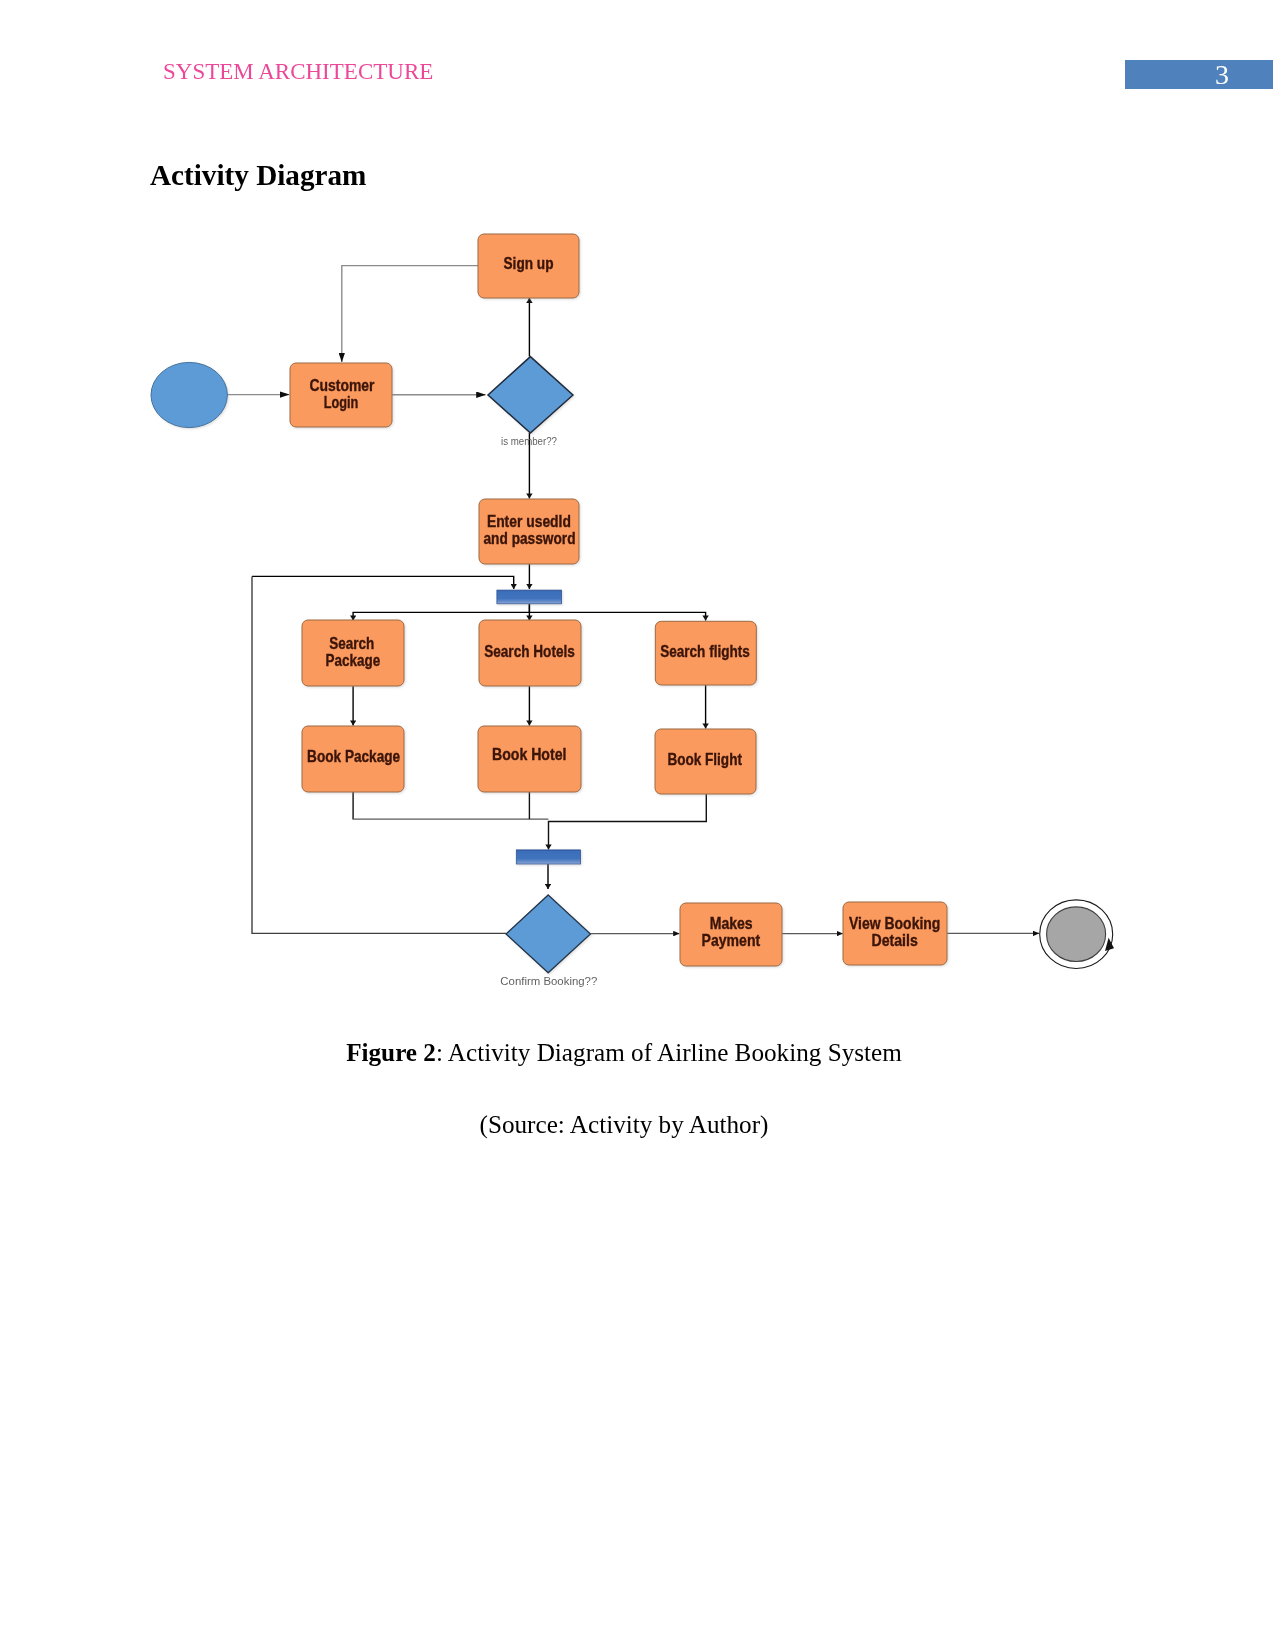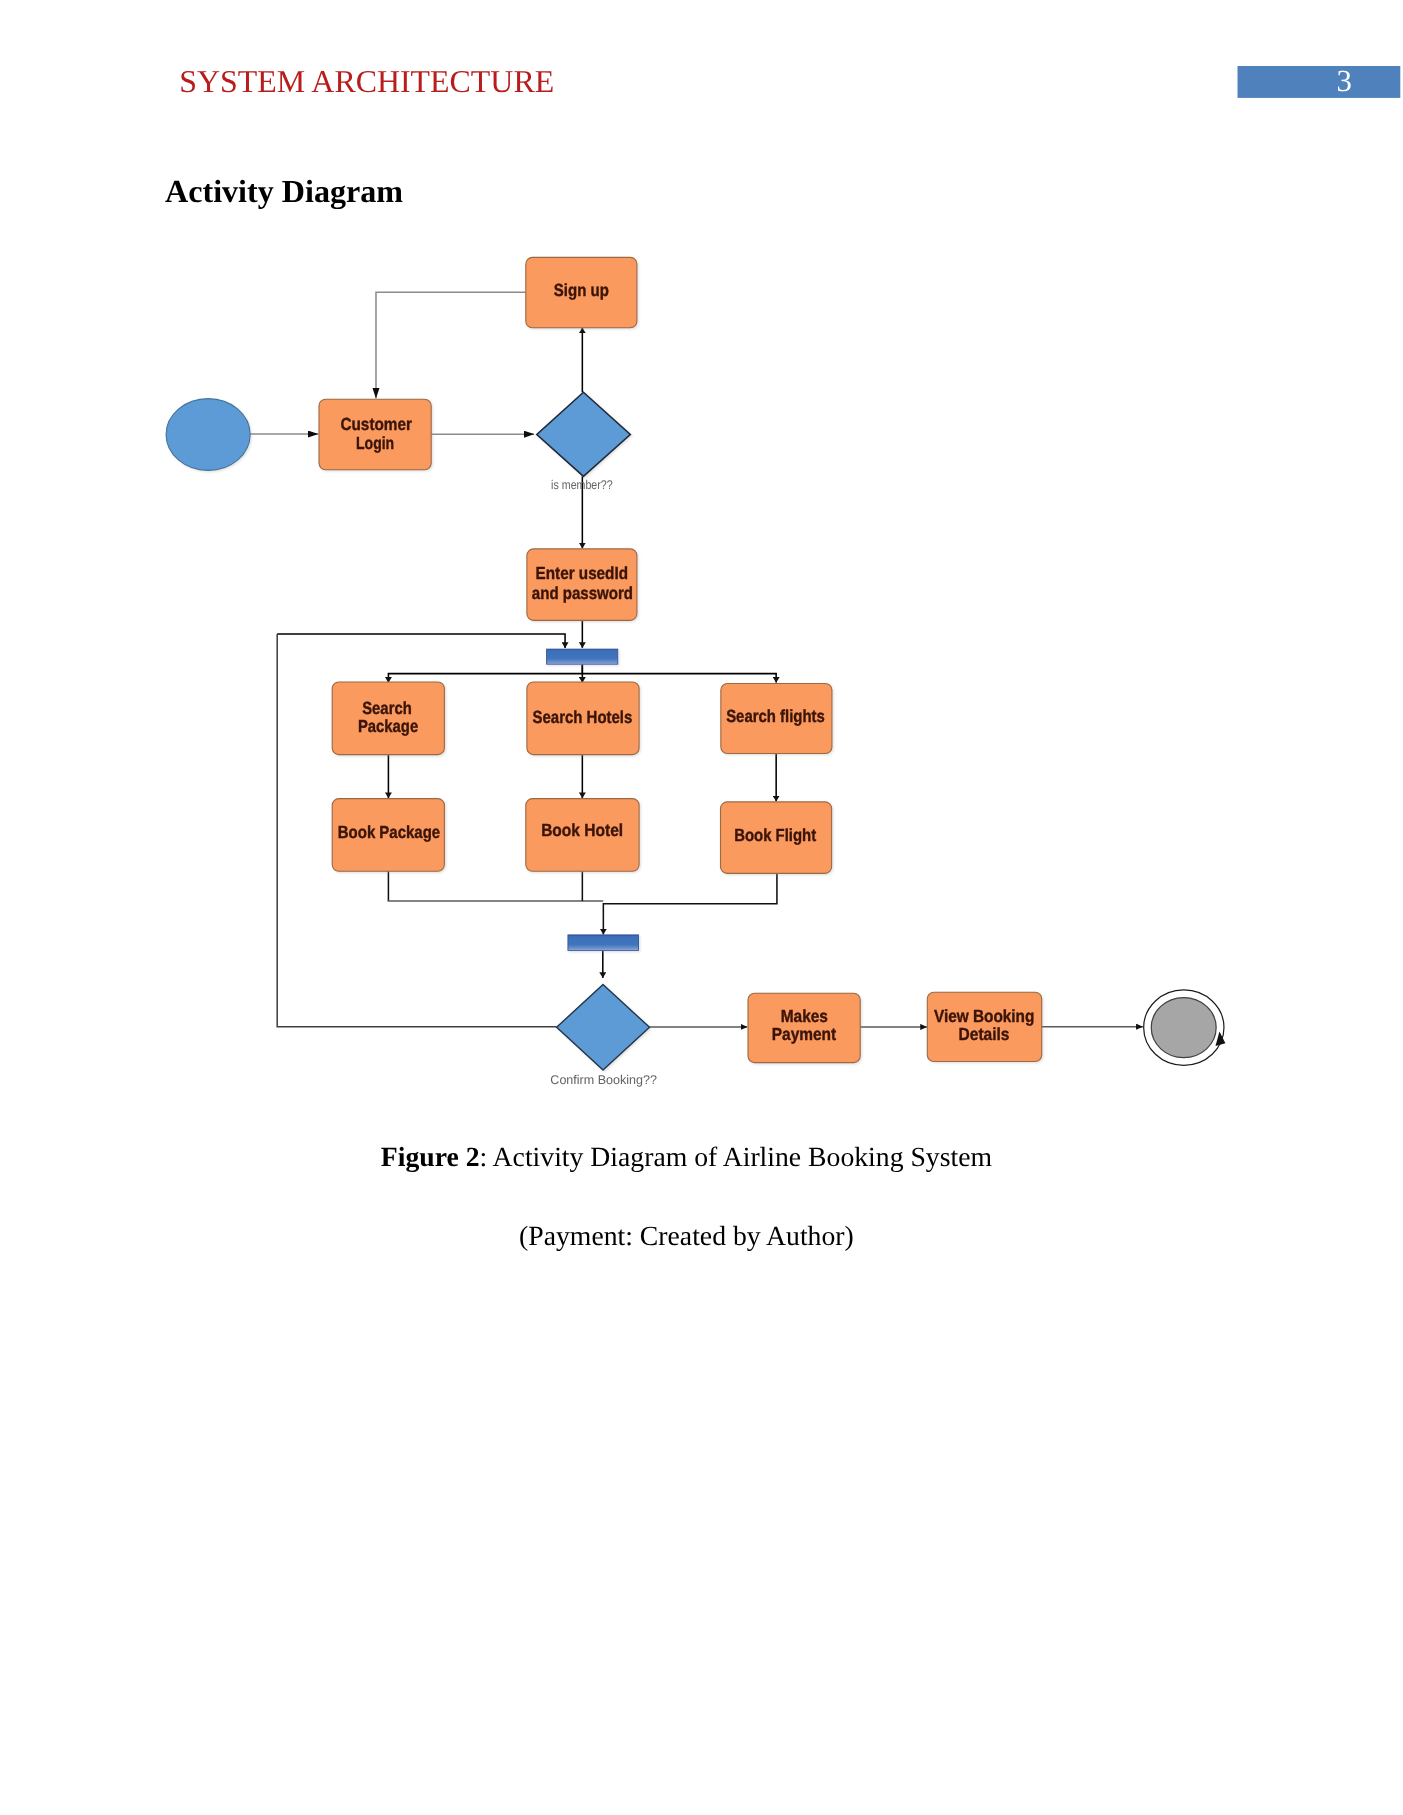--- a/index.html
+++ b/index.html
@@ -1,18 +1,18 @@
 <!DOCTYPE html>
 <html><head>
 <meta charset="utf-8">
 <style>
   html,body{margin:0;padding:0;background:#ffffff;}
   body{width:1275px;height:1650px;position:relative;font-family:"Liberation Serif",serif;}
   .page{position:absolute;left:0;top:0;width:1275px;height:1650px;overflow:hidden;background:#fff;}
-  .hdr-title{position:absolute;left:163px;top:59px;font-size:29px;color:#b91c1c;}
+  .hdr-title{position:absolute;left:163px;top:59px;font-size:23px;color:#ec4899;}
   .pagenum{position:absolute;left:1125px;top:60px;width:148px;height:29px;background:#4f81bd;color:#fff;font-size:28px;text-align:right;padding-right:44px;box-sizing:border-box;line-height:29px;}
   .section-title{position:absolute;left:150px;top:159px;font-size:29.2px;font-weight:bold;color:#000;}
   .caption{position:absolute;width:1248px;text-align:center;font-size:25.2px;color:#000;}
   .diagram{position:absolute;left:0px;top:0px;width:1275px;height:1650px;}
   .nodetext{font-family:"Liberation Sans",sans-serif;font-size:15.9px;font-weight:bold;fill:#3a1408;stroke:#3a1408;stroke-width:0.35px;paint-order:stroke;text-anchor:middle;}
   .edgelabel{font-family:"Liberation Sans",sans-serif;font-size:11.5px;fill:#626262;text-anchor:middle;}
 </style>
 </head>
 <body>
 
@@ -150,14 +150,14 @@
         <ellipse cx="1076.2" cy="934.2" rx="36.5" ry="34.3" fill="#ffffff" stroke="#1a1a1a" stroke-width="1.1"></ellipse>
         <ellipse cx="1076.1" cy="934.2" rx="29.5" ry="27.3" fill="#a6a6a6" stroke="#404040" stroke-width="1.1"></ellipse>
         <path d="M1105,951 L1108.6,937.8 L1114,948.3 z" fill="#111" stroke="none"></path>
       </g>
     </g>
   </svg>
 
   <div class="caption" style="left:0;top:1039px;">
     <b>Figure 2</b><span>: Activity Diagram of Airline Booking System</span>
   </div>
-  <div class="caption" style="left:0;top:1111px;">(Payment: Created by Author)</div>
+  <div class="caption" style="left:0;top:1111px;">(Source: Activity by Author)</div>
 </div>
 
 </body></html>

